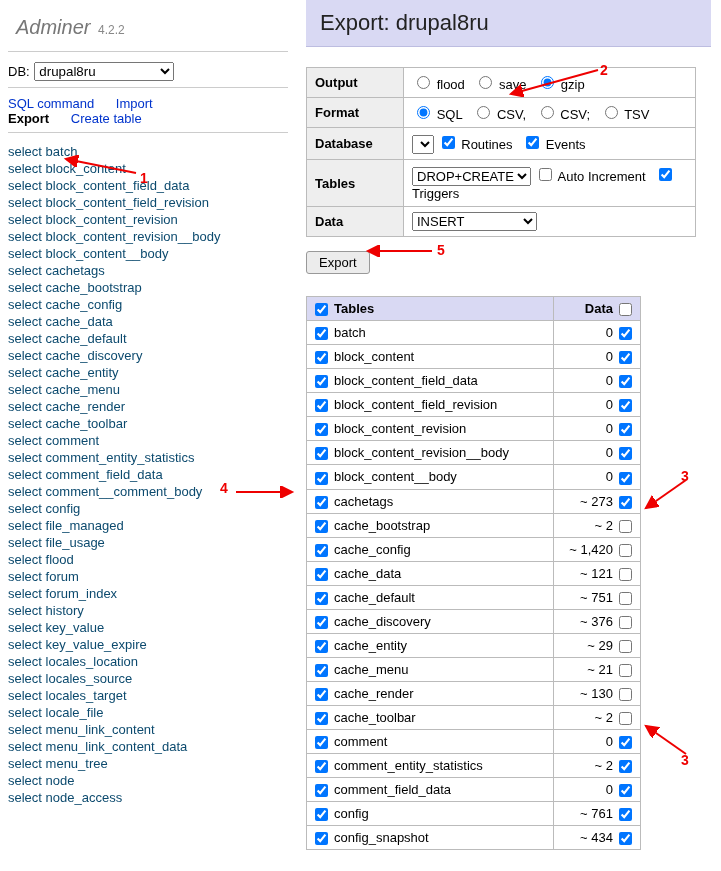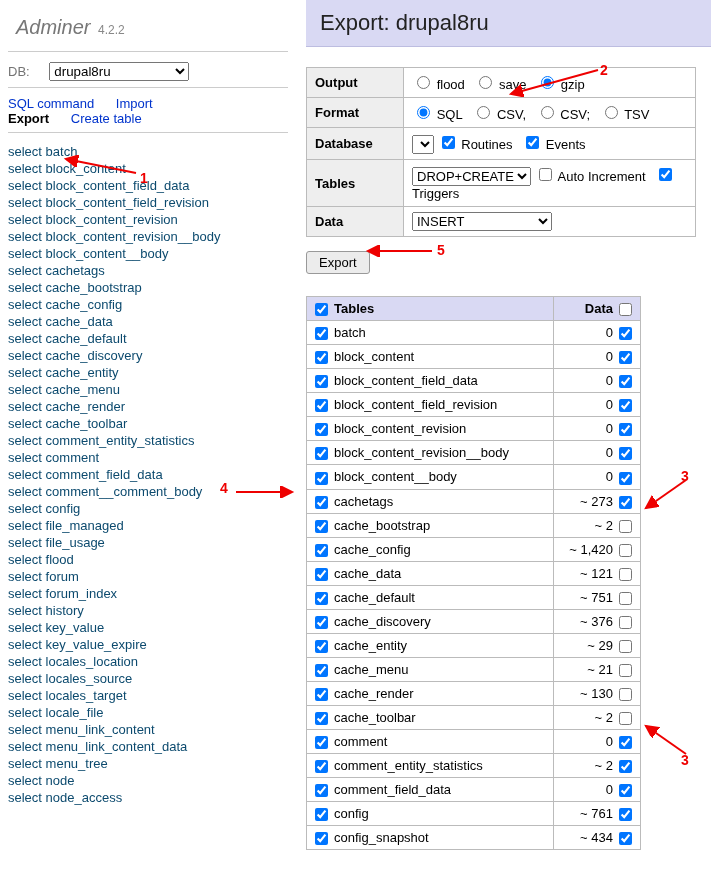--- a/index.html
+++ b/index.html
@@ -3,21 +3,21 @@
 <meta charset="utf-8">
 <style>
 html,body{margin:0;padding:0;font-family:Arial,Helvetica,sans-serif;font-size:13px;color:#000;background:#fff}
 body{width:721px}
 .wrap{display:flex}
 .sidebar{width:280px;padding:8px 8px 8px 8px;border-right:0}
 .brand{padding:8px 0 6px 8px;font-size:20px;color:#777;font-style:italic}
 .brand .ver{font-size:12px;font-style:normal;color:#888;margin-left:2px}
 .hr{border:0;border-top:1px solid #ccc;margin:6px 0}
 .dbsel{margin:10px 0 6px 0}
-.dbsel label{color:#737373;margin-right:16px}
+.dbsel label{color:#000000;margin-right:1px}
 .dbsel select{width:140px}
 .menu{margin:8px 0 4px 0}
 .menu a,.menu span{display:inline-block;margin-right:18px;color:#0033cc;text-decoration:none}
 .menu .cur{font-weight:bold;color:#000}
 .tblist{margin-top:10px}
 .tblist a{display:block;color:#0c4a6e;text-decoration:none;line-height:17px}
 .main{flex:1;padding:0 10px 10px 10px}
 .titlebar{background:#d9d9f3;border-bottom:1px solid #bdbde0;padding:10px 14px;margin-bottom:20px}
 .titlebar h1{margin:0;font-size:22px;font-weight:normal;color:#222}
 .cfg{border-collapse:collapse;margin-bottom:14px;width:390px}
@@ -74,22 +74,22 @@
         <a href="#">select cachetags</a>
         <a href="#">select cache_bootstrap</a>
         <a href="#">select cache_config</a>
         <a href="#">select cache_data</a>
         <a href="#">select cache_default</a>
         <a href="#">select cache_discovery</a>
         <a href="#">select cache_entity</a>
         <a href="#">select cache_menu</a>
         <a href="#">select cache_render</a>
         <a href="#">select cache_toolbar</a>
+        <a href="#">select comment</a>
         <a href="#">select comment_entity_statistics</a>
-        <a href="#">select comment</a>
         <a href="#">select comment_field_data</a>
         <a href="#">select comment__comment_body</a>
         <a href="#">select config</a>
         <a href="#">select file_managed</a>
         <a href="#">select file_usage</a>
         <a href="#">select flood</a>
         <a href="#">select forum</a>
         <a href="#">select forum_index</a>
         <a href="#">select history</a>
         <a href="#">select key_value</a>
@@ -144,21 +144,21 @@
         <th>Tables</th>
         <td>
           <select><option>DROP+CREATE</option></select>
           <label><input type="checkbox" style=""> <span>Auto Increment</span></label>
           <label><input type="checkbox" checked="" style=""> <span>Triggers</span></label>
         </td>
       </tr>
       <tr>
         <th>Data</th>
         <td>
-          <select style="width:140px"><option>INSERT</option></select>
+          <select style="width:125px"><option>INSERT</option></select>
         </td>
       </tr>
     </tbody>
       </table>
 
     <button class="expbtn">Export</button>
 
     <table class="tbls">
       <thead>
         <tr>

